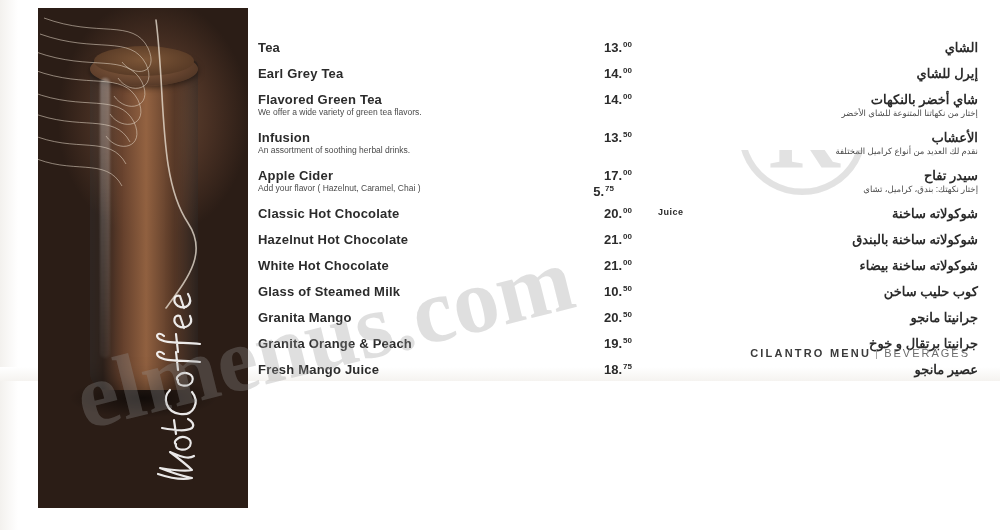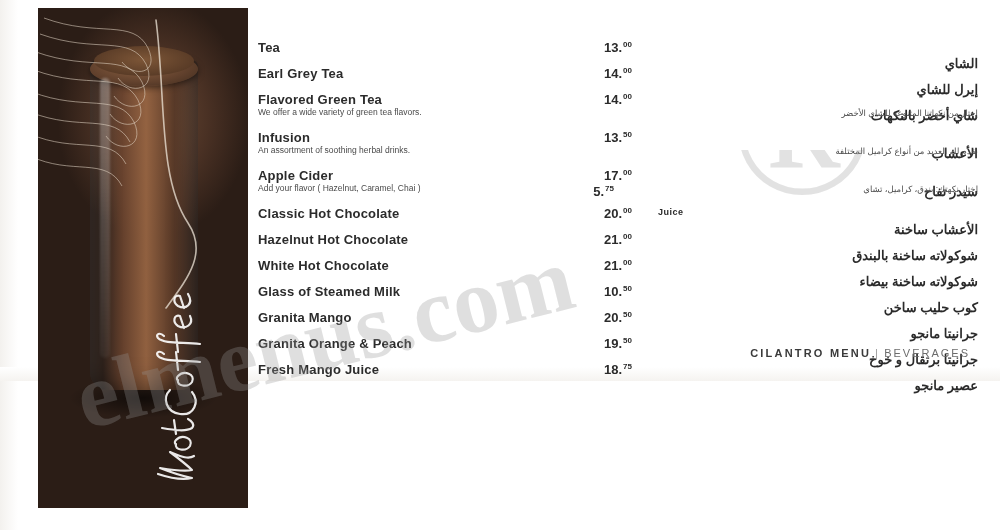--- a/index.html
+++ b/index.html
@@ -183,21 +183,20 @@
   .ar-name {
     position: absolute;
     right: 0;
     top: 0;
     font-size: 13px;
     font-weight: bold;
     color: #2b2b2b;
     direction: rtl;
     text-align: right;
     white-space: nowrap;
-    margin-top: 16px;
   }
   .ar-desc {
     position: absolute;
     right: 0;
     top: 16px;
     font-size: 8.5px;
     color: #4a4a4a;
     direction: rtl;
     text-align: left;
     white-space: nowrap;
@@ -346,21 +345,21 @@
       <div class="price"><span>17.</span><sup>00</sup></div>
       <div class="price alt"><span>5.</span><sup>75</sup></div>
       <div class="ar-name">سيدر تفاح</div>
       <div class="ar-desc">إختار نكهتك: بندق، كراميل، تشاي</div>
     </div>
 
     <div class="row">
       <div class="en-name">Classic Hot Chocolate</div>
       <div class="price"><span>20.</span><sup>00</sup></div>
       <div class="size-label">Juice</div>
-      <div class="ar-name">الأعشاب ساخنة</div>
+      <div class="ar-name">شوكولاته ساخنة</div>
     </div>
 
     <div class="row">
       <div class="en-name">Hazelnut Hot Chocolate</div>
       <div class="price"><span>21.</span><sup>00</sup></div>
       <div class="ar-name">شوكولاته ساخنة بالبندق</div>
     </div>
 
     <div class="row">
       <div class="en-name">White Hot Chocolate</div>

